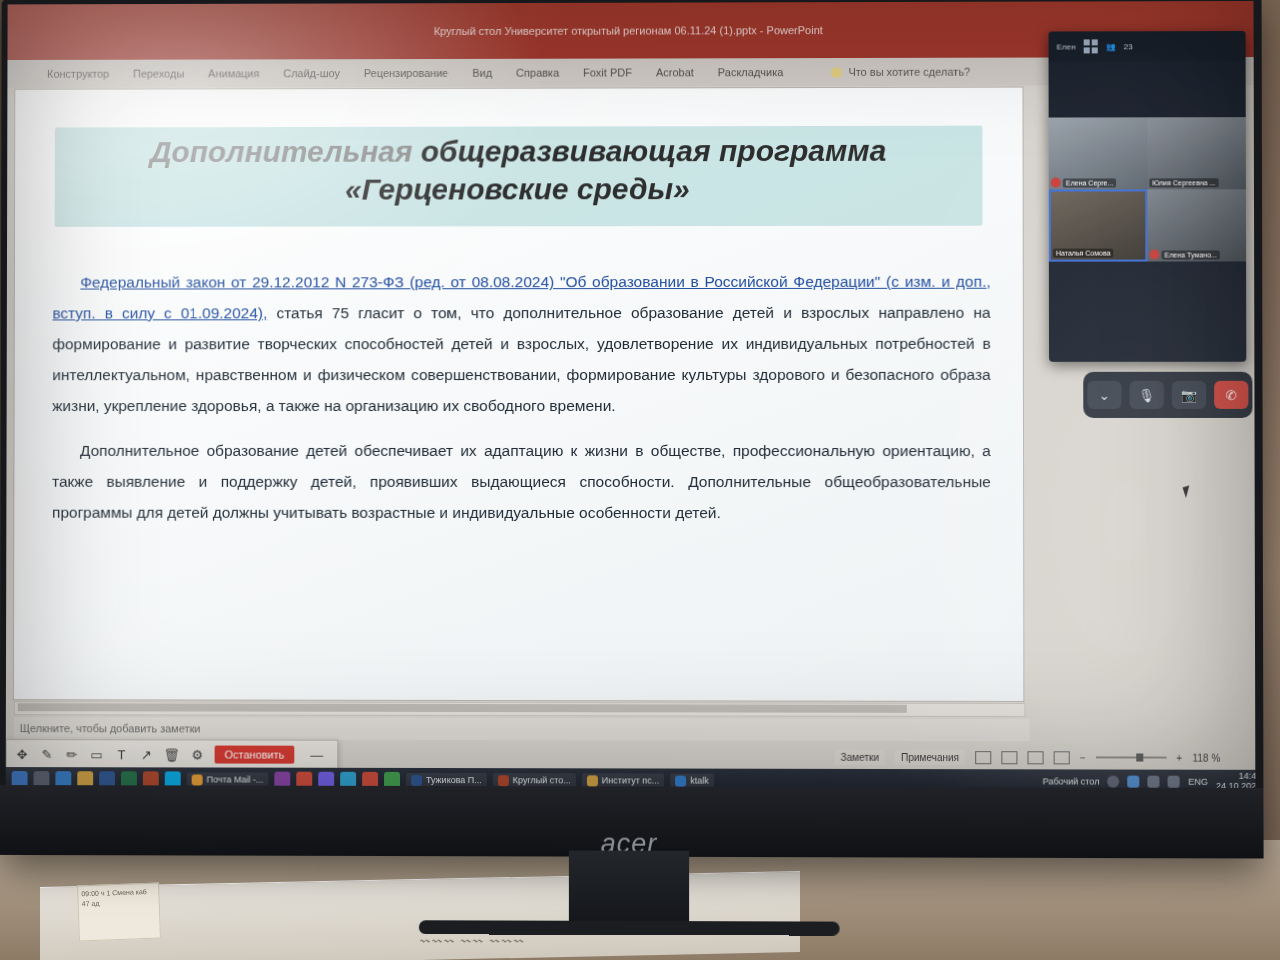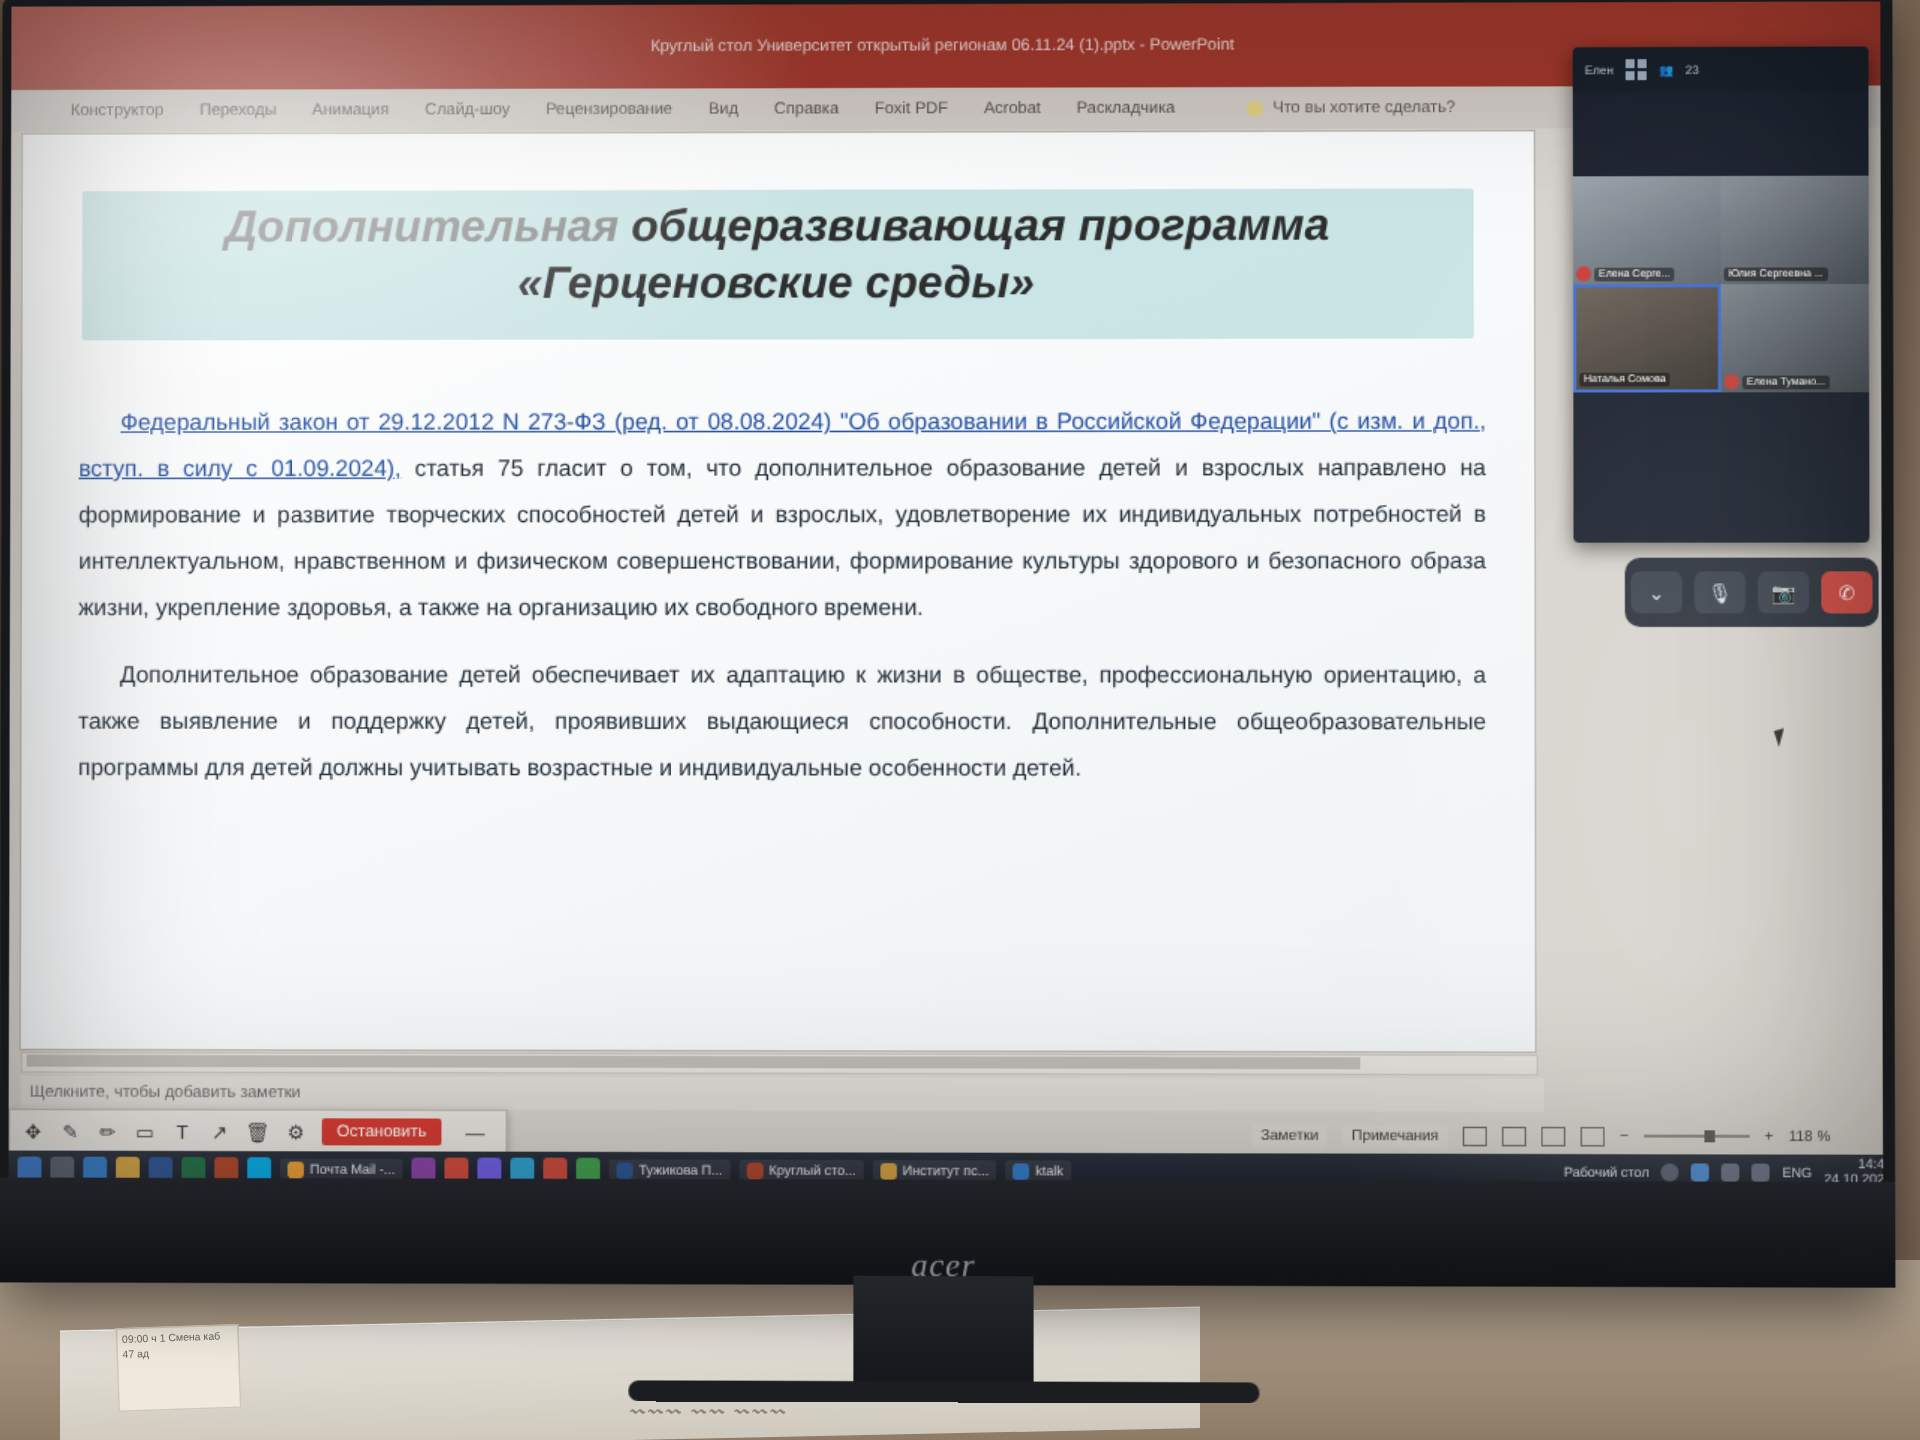--- a/index.html
+++ b/index.html
@@ -28,21 +28,21 @@
     color:#8b8578;font-size:10px;letter-spacing:2px;}
   
   .monitor{position:absolute;left:-2px;top:-4px;width:1262px;height:860px;
     background:#16181c;border-radius:6px;
     box-shadow:0 12px 40px rgba(0,0,0,.55);
     transform:perspective(1600px) rotateY(-0.6deg) rotateX(0.35deg);
   }
   .bezel-bottom{position:absolute;left:0;bottom:0;width:100%;height:70px;
     background:linear-gradient(180deg,#202227,#101114);
     display:flex;align-items:center;justify-content:center;}
-  .acer{font-family:Liberation Serif, serif;color:#9ea4ac;font-size:22px;
+  .acer{font-family:Liberation Sans, sans-serif;color:#9ea4ac;font-size:27px;
     letter-spacing:1px;font-style:italic;opacity:.85;margin-top:44px;}
   .stand{position:absolute;left:50%;bottom:-70px;transform:translateX(-50%);
     width:120px;height:76px;background:linear-gradient(180deg,#23262b,#14161a);}
   .stand-base{position:absolute;left:50%;bottom:-78px;transform:translateX(-50%);
     width:420px;height:14px;border-radius:7px;background:#1b1d21;}
   
   .screen{position:absolute;left:6px;top:6px;width:1248px;height:784px;
     background:#d7d3cc;overflow:hidden;
     filter:brightness(1.0) saturate(.92);
   }

